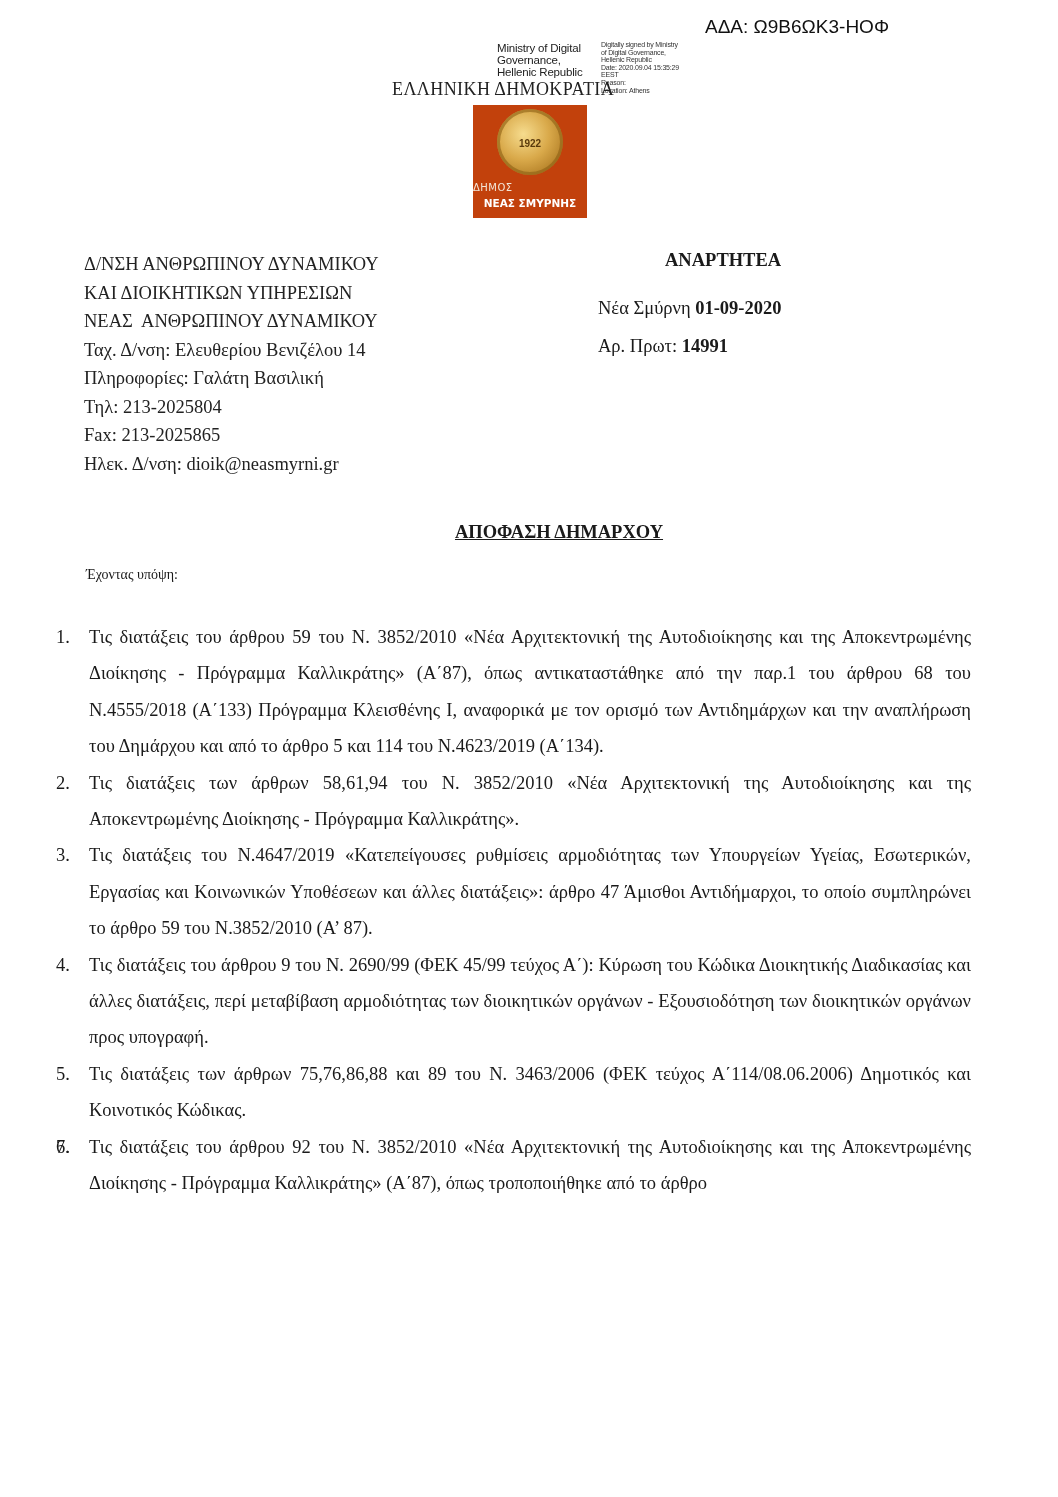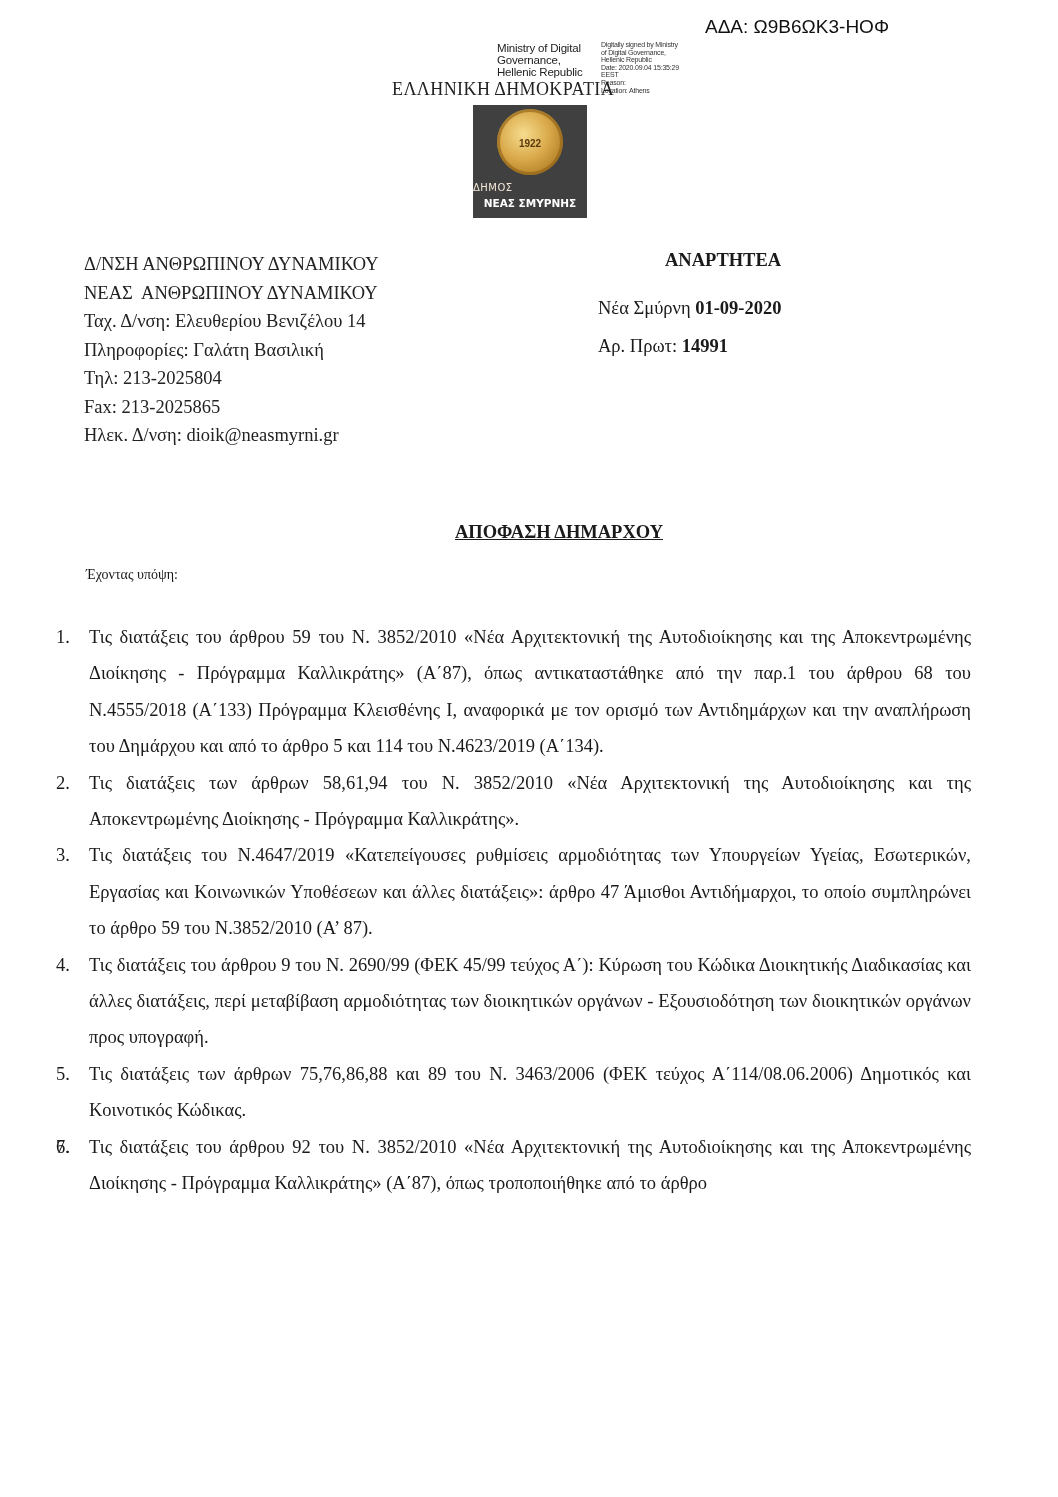--- a/index.html
+++ b/index.html
@@ -22,21 +22,21 @@
     font-family: "Liberation Sans", "DejaVu Sans", sans-serif;
     font-size: 7px; line-height: 7.6px; color: #333; letter-spacing: -0.2px;
     width: 105px;
   }
   .republic {
     position: absolute; left: 392px; top: 79px;
     font-size: 18px; font-weight: normal; letter-spacing: 0.4px; color: #222;
   }
   .logo {
     position: absolute; left: 473px; top: 105px; width: 114px; height: 113px;
-    background: #404040;
+    background: #c2410c;
   }
   .logo .coin {
     position: absolute; left: 24px; top: 4px; width: 66px; height: 66px; border-radius: 50%;
     background: radial-gradient(circle at 40% 38%, #f6dc8e 0%, #d9a94a 45%, #b17d25 80%, #8f6018 100%);
     box-shadow: inset 0 0 0 3px rgba(140,95,20,0.6);
   }
   .logo .coin .yr {
     position: absolute; left: 0; right: 0; top: 29px; text-align: center;
     font-size: 10px; color: #5a3a0c; font-family: "Liberation Sans", sans-serif; font-weight: bold;
   }
@@ -93,20 +93,21 @@
 <div class="logo">
   <div class="coin">
     <div class="yr">1922</div>
   </div>
   <div class="dimos">ΔΗΜΟΣ</div>
   <div class="nea">ΝΕΑΣ ΣΜΥΡΝΗΣ</div>
 </div>
 
 <div class="sender">
   <div>Δ/ΝΣΗ ΑΝΘΡΩΠΙΝΟΥ ΔΥΝΑΜΙΚΟΥ</div>
+  <div>ΚΑΙ ΔΙΟΙΚΗΤΙΚΩΝ ΥΠΗΡΕΣΙΩΝ</div>
   <div style="white-space:pre;">ΝΕΑΣ  ΑΝΘΡΩΠΙΝΟΥ ΔΥΝΑΜΙΚΟΥ</div>
   <div>Ταχ. Δ/νση: Ελευθερίου Βενιζέλου 14</div>
   <div>Πληροφορίες: Γαλάτη Βασιλική</div>
   <div>Τηλ: 213-2025804</div>
   <div>Fax: 213-2025865</div>
   <div>Ηλεκ. Δ/νση: dioik@neasmyrni.gr</div>
 </div>
 
 <div class="anartitea">ΑΝΑΡΤΗΤΕΑ</div>
 <div class="date-line">

